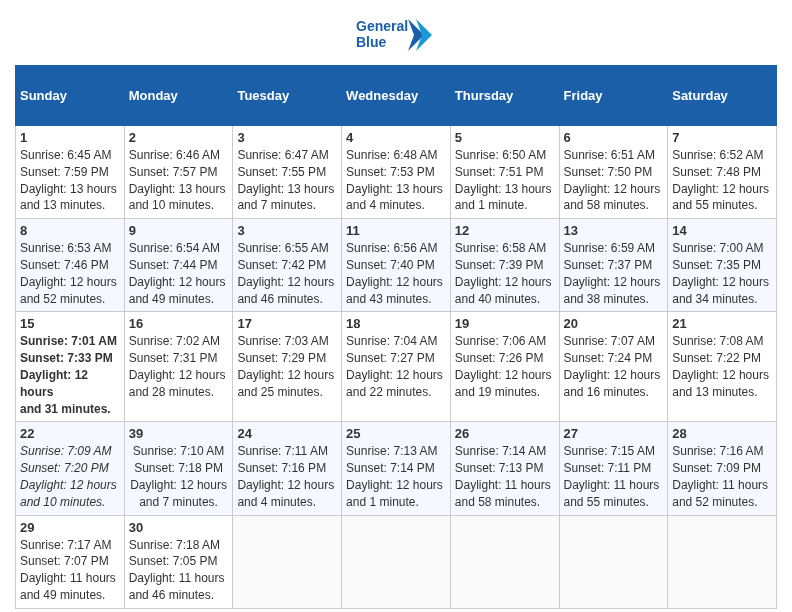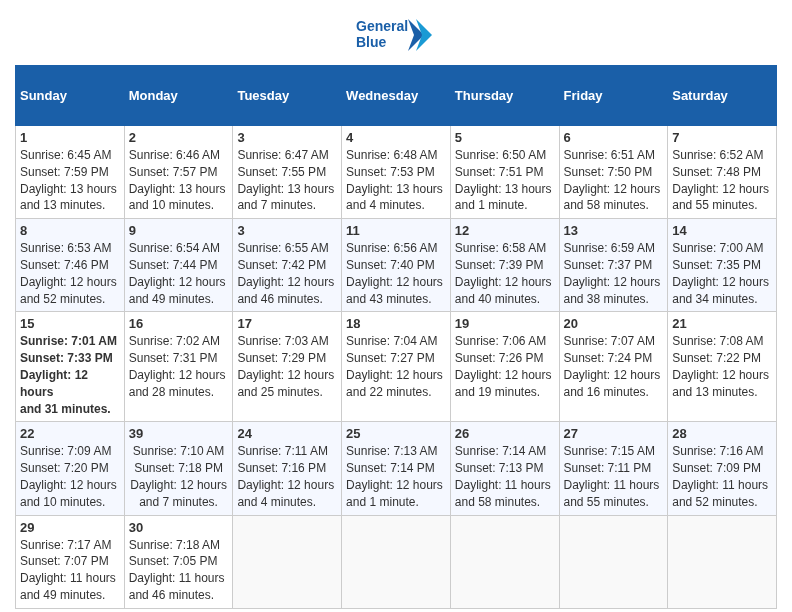--- a/index.html
+++ b/index.html
@@ -254,21 +254,21 @@
           <span class="day-num">21</span>
           <div class="day-info" style="white-space: pre-line;">Sunrise: 7:08 AM
 Sunset: 7:22 PM
 Daylight: 12 hours
 and 13 minutes.</div>
         </td>
       </tr>
       <tr>
         <td>
           <span class="day-num">22</span>
-          <div class="day-info" style="white-space: pre-line;">Sunrise: 7:09 AM
+          <div class="day-info" style="white-space: pre-line; font-style: italic;">Sunrise: 7:09 AM
 Sunset: 7:20 PM
 Daylight: 12 hours
 and 10 minutes.</div>
         </td>
         <td>
           <span class="day-num">39</span>
           <div class="day-info" style="white-space: pre-line; text-align: center;">Sunrise: 7:10 AM
 Sunset: 7:18 PM
 Daylight: 12 hours
 and 7 minutes.</div>

